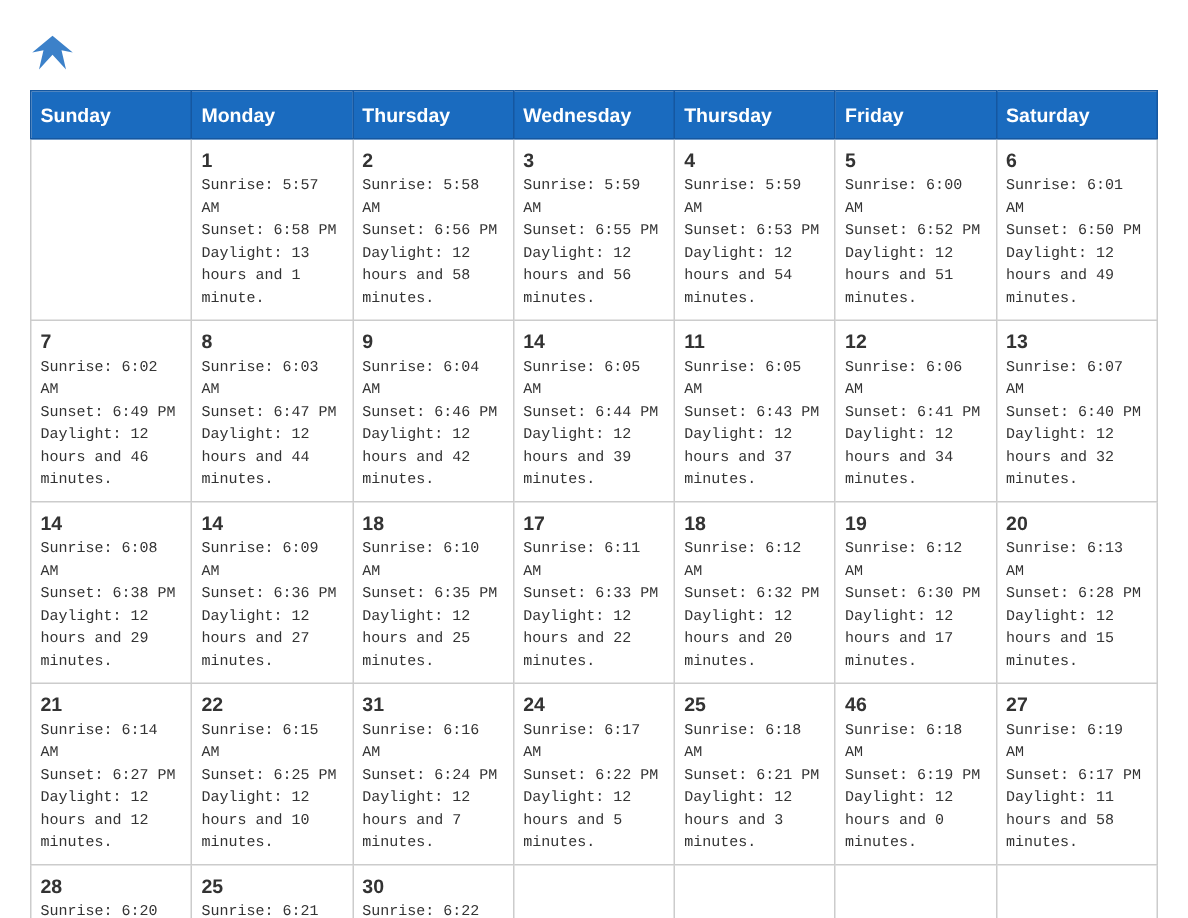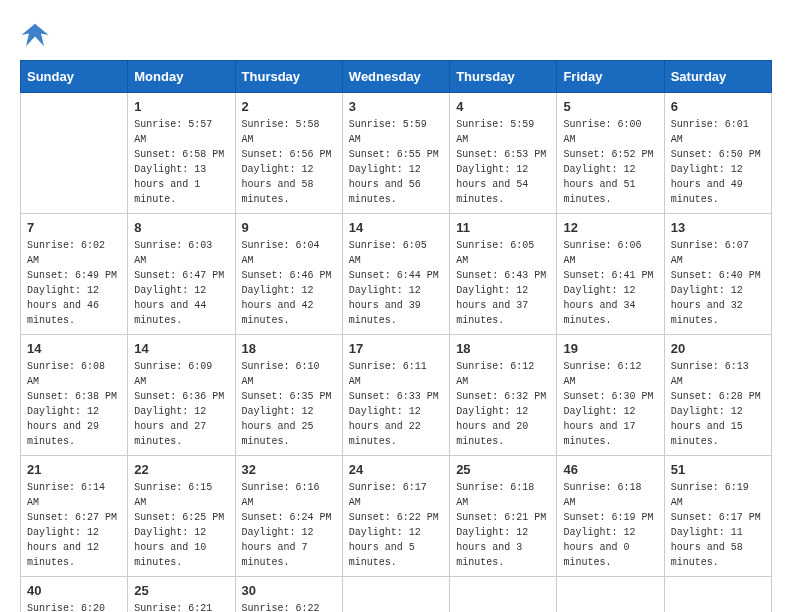--- a/index.html
+++ b/index.html
@@ -209,43 +209,43 @@
       <tr>
         <td>
           <span class="day-number">21</span>
           <div class="day-info">Sunrise: 6:14 AM<br>Sunset: 6:27 PM<br>Daylight: 12 hours and 12 minutes.</div>
         </td>
         <td>
           <span class="day-number">22</span>
           <div class="day-info">Sunrise: 6:15 AM<br>Sunset: 6:25 PM<br>Daylight: 12 hours and 10 minutes.</div>
         </td>
         <td>
-          <span class="day-number">32</span>
+          <span class="day-number">31</span>
           <div class="day-info">Sunrise: 6:16 AM<br>Sunset: 6:24 PM<br>Daylight: 12 hours and 7 minutes.</div>
         </td>
         <td>
           <span class="day-number">24</span>
           <div class="day-info">Sunrise: 6:17 AM<br>Sunset: 6:22 PM<br>Daylight: 12 hours and 5 minutes.</div>
         </td>
         <td>
           <span class="day-number">25</span>
           <div class="day-info">Sunrise: 6:18 AM<br>Sunset: 6:21 PM<br>Daylight: 12 hours and 3 minutes.</div>
         </td>
         <td>
           <span class="day-number">46</span>
           <div class="day-info">Sunrise: 6:18 AM<br>Sunset: 6:19 PM<br>Daylight: 12 hours and 0 minutes.</div>
         </td>
         <td>
-          <span class="day-number">51</span>
+          <span class="day-number">27</span>
           <div class="day-info">Sunrise: 6:19 AM<br>Sunset: 6:17 PM<br>Daylight: 11 hours and 58 minutes.</div>
         </td>
       </tr>
       <tr>
         <td>
-          <span class="day-number">40</span>
+          <span class="day-number">28</span>
           <div class="day-info">Sunrise: 6:20 AM<br>Sunset: 6:16 PM<br>Daylight: 11 hours and 55 minutes.</div>
         </td>
         <td>
           <span class="day-number">25</span>
           <div class="day-info">Sunrise: 6:21 AM<br>Sunset: 6:14 PM<br>Daylight: 11 hours and 53 minutes.</div>
         </td>
         <td>
           <span class="day-number">30</span>
           <div class="day-info">Sunrise: 6:22 AM<br>Sunset: 6:13 PM<br>Daylight: 11 hours and 50 minutes.</div>
         </td>

